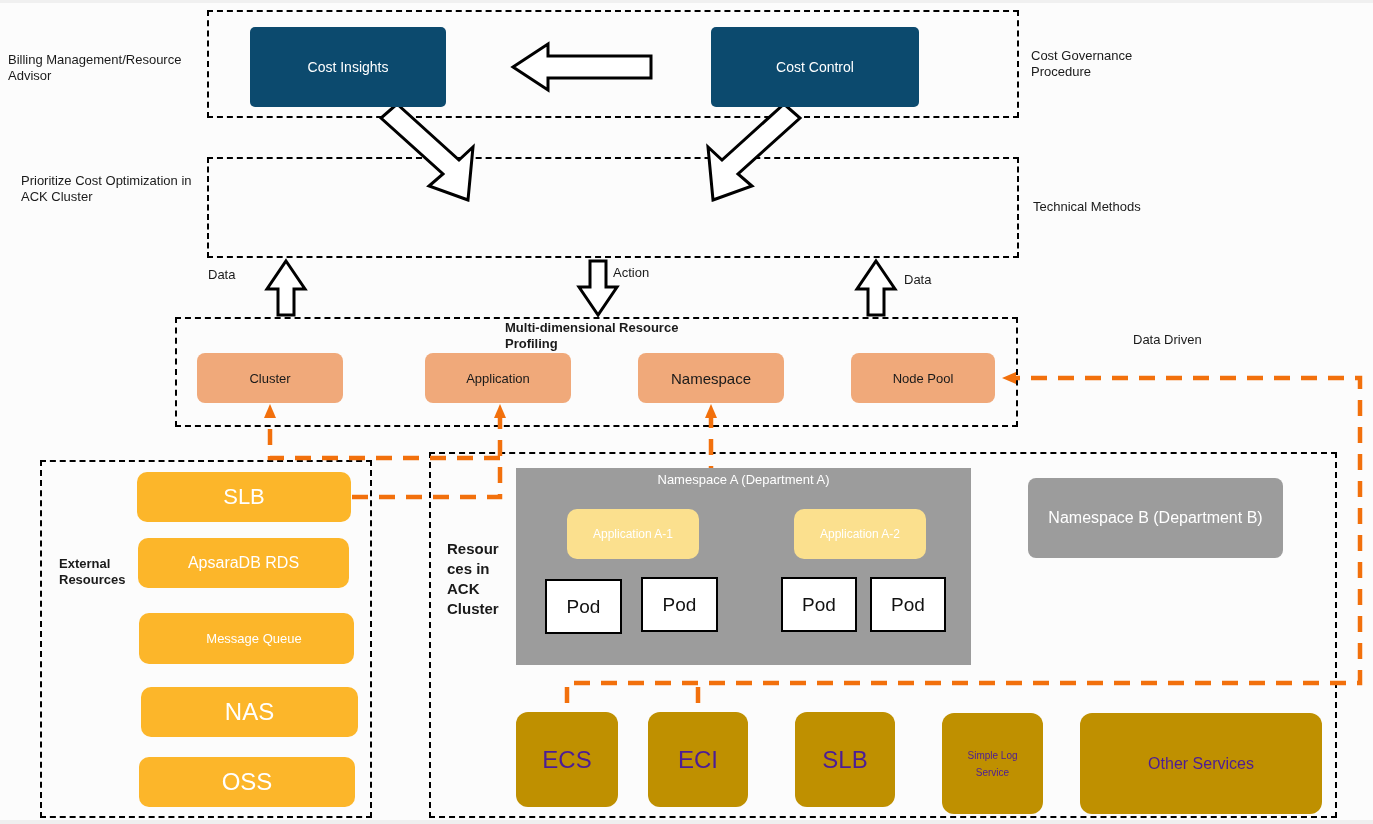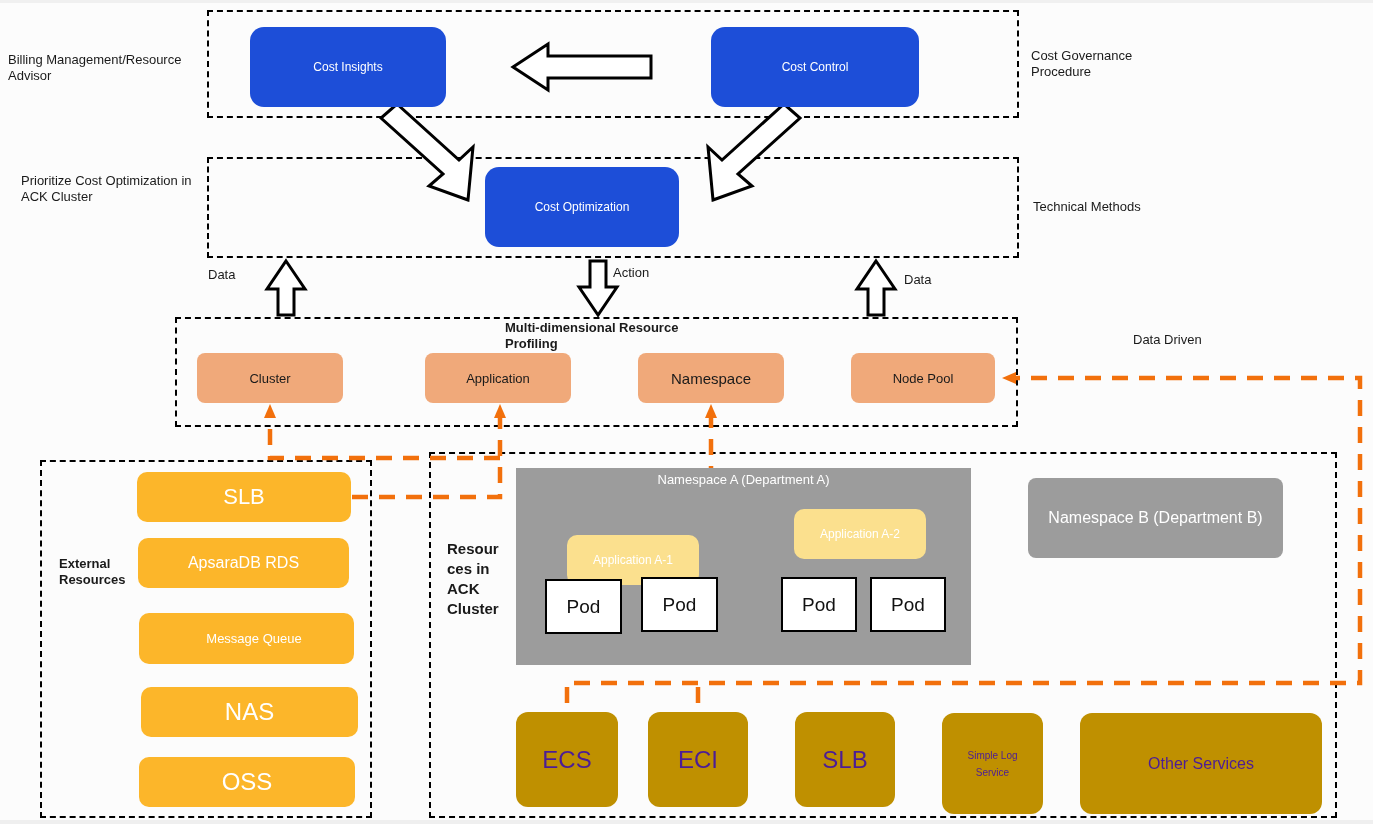--- a/index.html
+++ b/index.html
@@ -2,21 +2,21 @@
 <html><head>
 <meta charset="utf-8">
 <style>
   html,body{margin:0;padding:0;background:#ffffff;}
   body{font-family:"Liberation Sans","DejaVu Sans",sans-serif;}
   #stage{position:relative;width:1373px;height:824px;background:#fcfcfc;overflow:hidden;}
   .lbl{position:absolute;color:#1a1a1a;font-size:13px;line-height:16px;white-space:pre-line;}
   .lbl.b{font-weight:bold;}
   .dashbox{position:absolute;border:2.5px dashed #000;box-sizing:border-box;}
   .node{position:absolute;display:flex;align-items:center;justify-content:center;text-align:center;box-sizing:border-box;}
-  .orange{background:#1d4ed8;color:#ffffff;border-radius:14px;font-size:12px;}
+  .orange{background:#0c4a6e;color:#ffffff;border-radius:5px;font-size:14px;}
   .peach{background:#F0A97A;color:#1a1a1a;border-radius:8px;font-size:13px;}
   .yellow{background:#FCB62A;color:#ffffff;border-radius:10px;}
   .gold{background:#BF9000;color:#4c1d95;border-radius:12px;}
   .paleyellow{background:#FBE08E;color:#ffffff;border-radius:10px;font-size:12px;}
   .gray{background:#9C9C9C;color:#ffffff;}
   .pod{background:#ffffff;border:2.5px solid #000;color:#111;font-size:19px;}
   svg.layer{position:absolute;left:0;top:0;width:1373px;height:824px;pointer-events:none;}
   .topline{position:absolute;left:0;top:0;width:1373px;height:3px;background:#f0f0f0;}
   .botline{position:absolute;left:0;bottom:0;width:1373px;height:4px;background:#efefef;}
 </style>
@@ -80,23 +80,20 @@
 ACK
 Cluster</div>
 
   <div class="node orange" style="left:250px;top:27px;width:196px;height:80px;">
     <span>Cost Insights</span>
   </div>
   <div class="node orange" style="left:711px;top:27px;width:208px;height:80px;">
     <span>Cost Control</span>
   </div>
 
-  <div class="node orange" style="left:485px;top:167px;width:194px;height:80px;">
-    <span>Cost Optimization</span>
-  </div>
 
   <div class="lbl" style="left:208px;top:267px;">Data</div>
   <div class="lbl" style="left:613px;top:265px;">Action</div>
   <div class="lbl" style="left:904px;top:272px;">Data</div>
 
   <div class="lbl b" style="left:505px;top:320px;width:230px;text-align:left;">Multi-dimensional Resource
 Profiling</div>
 
   <div class="node peach" style="left:197px;top:353px;width:146px;height:50px;">
     <span>Cluster</span>
@@ -123,21 +120,21 @@
   <div class="node yellow" style="left:141px;top:687px;width:217px;height:50px;font-size:24px;">
     <span>NAS</span>
   </div>
   <div class="node yellow" style="left:139px;top:757px;width:216px;height:50px;font-size:24px;">
     <span>OSS</span>
   </div>
 
   <div class="node gray" style="left:516px;top:468px;width:455px;height:197px;border-radius:0;display:block;">
     <div style="text-align:center;font-size:13px;padding-top:4px;">Namespace A (Department A)</div>
   </div>
-  <div class="node paleyellow" style="left:567px;top:535px;width:132px;height:50px;">
+  <div class="node paleyellow" style="left:567px;top:509px;width:132px;height:50px;">
     <span>Application A-1</span>
   </div>
   <div class="node paleyellow" style="left:794px;top:509px;width:132px;height:50px;">
     <span>Application A-2</span>
   </div>
   <div class="node pod" style="left:545px;top:579px;width:77px;height:55px;">
     <span>Pod</span>
   </div>
   <div class="node pod" style="left:641px;top:577px;width:77px;height:55px;">
     <span>Pod</span>

